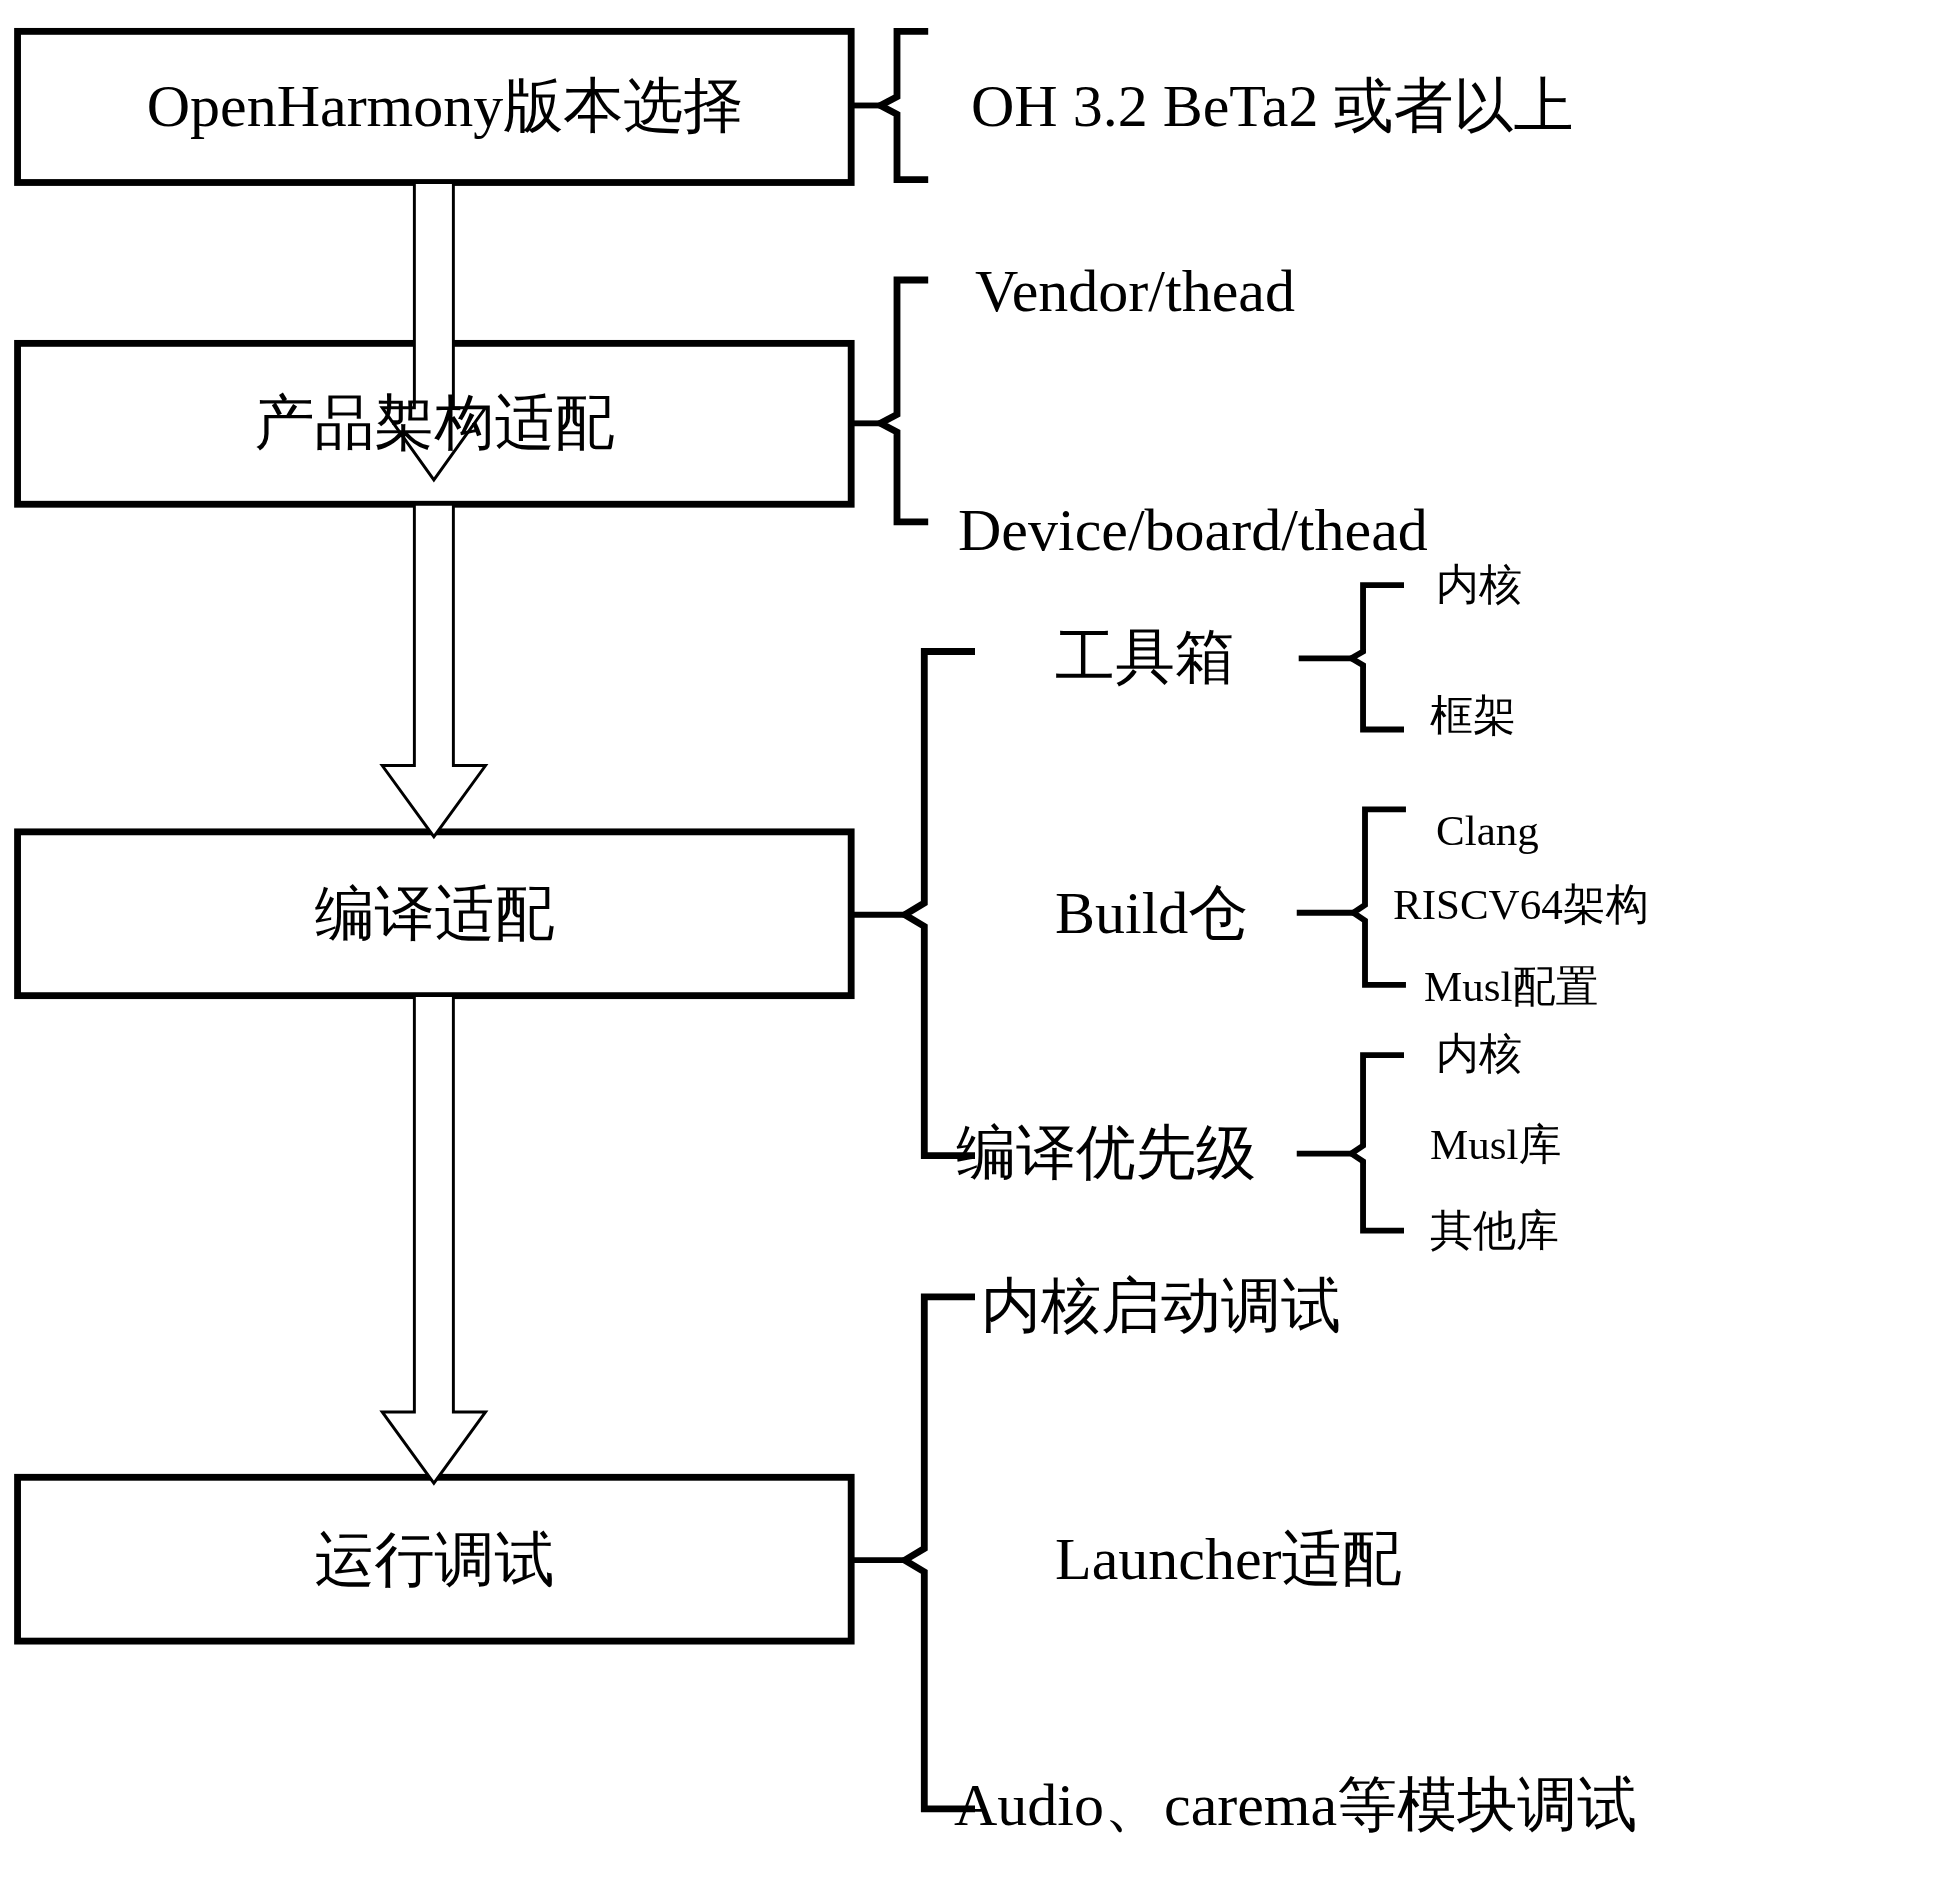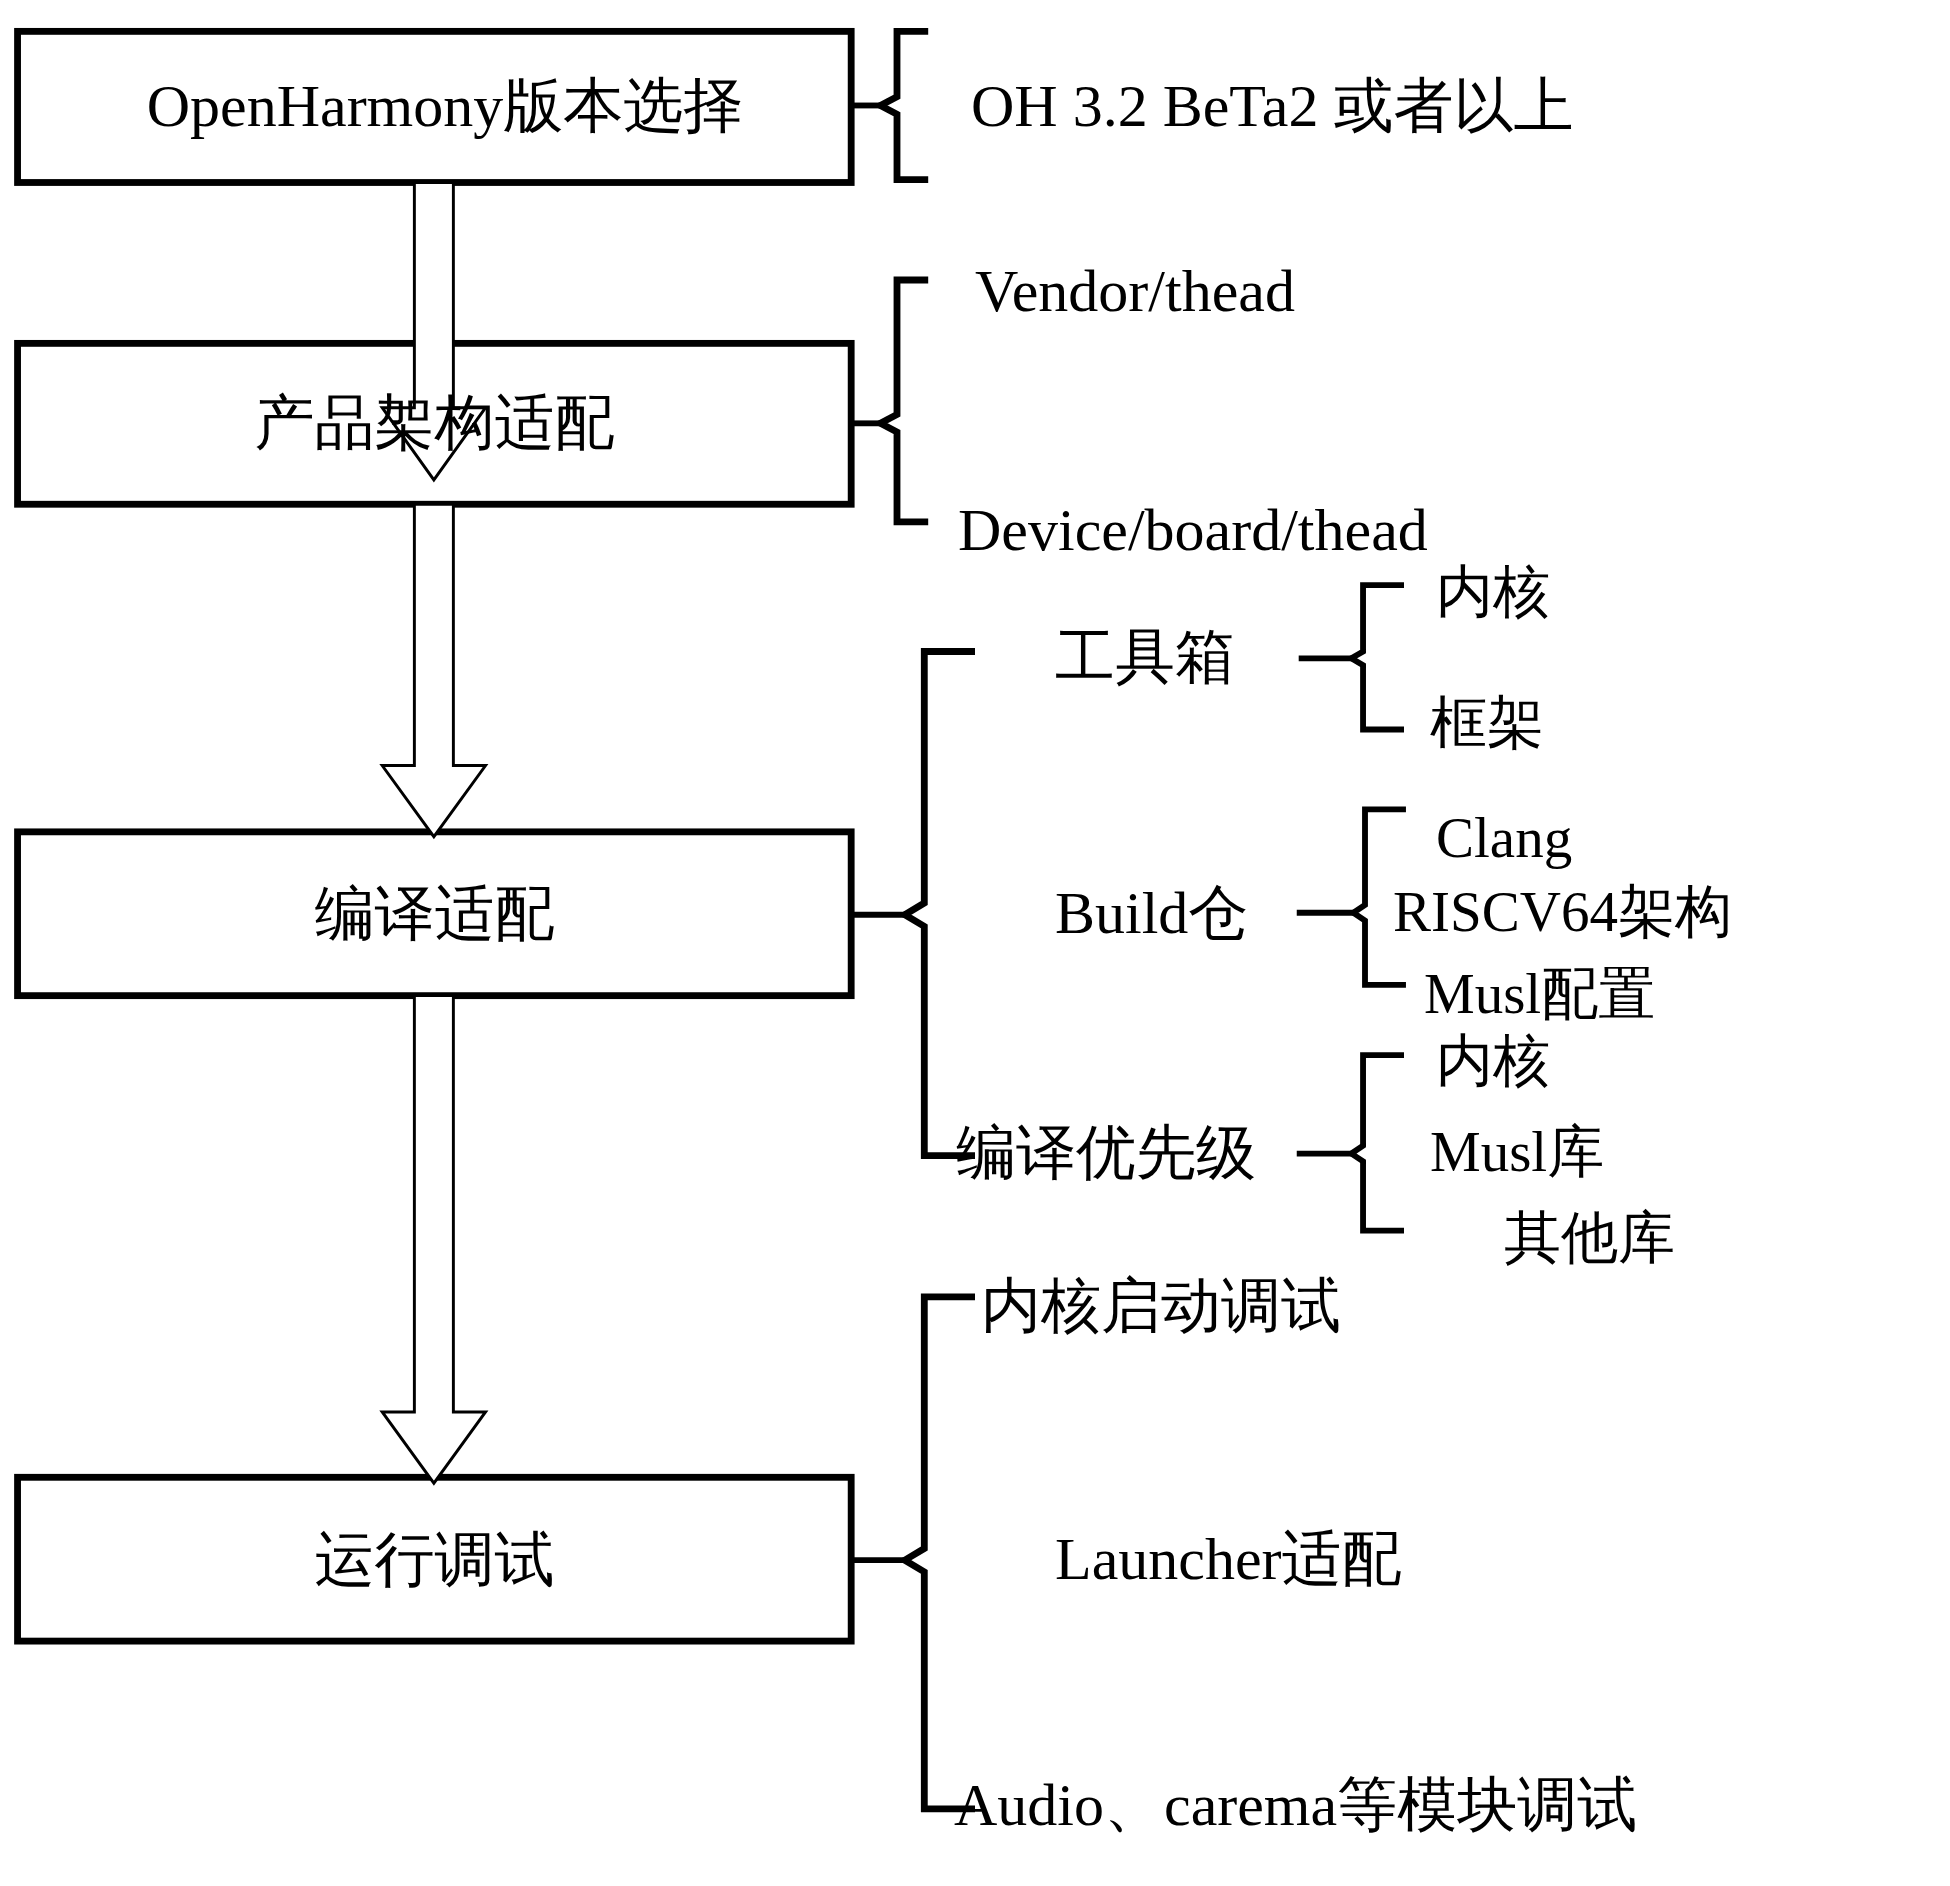--- a/index.html
+++ b/index.html
@@ -65,21 +65,21 @@
     position: absolute;
     display: flex;
     align-items: center;
     justify-content: center;
     color: #000000;
     white-space: nowrap;
     font-family: "Liberation Serif", "DejaVu Serif", serif;
   }
   .s-box { font-size: 60px; }
   .s-big { font-size: 60px; }
-  .s-mid { font-size: 57px; }
+  .s-mid { font-size: 43px; }
 </style>
 </head>
 <body>
 
 <div id="canvas">
 
   <svg class="layer" viewBox="0 0 2000 1934">
 
     <rect class="box-rect" x="18" y="32" width="855" height="155"></rect>
     <rect class="box-rect" x="18" y="352" width="855" height="165"></rect>
@@ -128,20 +128,20 @@
   <div class="lbl s-mid" style="left:1430px; top:694px;">框架</div>
 
   <div class="lbl s-big" style="left:1055px; top:883px;">Build仓</div>
   <div class="lbl s-mid" style="left:1436px; top:785px;margin-top:24px;">Clang</div>
   <div class="lbl s-mid" style="left:1393px; top:883px;">RISCV64架构</div>
   <div class="lbl s-mid" style="left:1424px; top:965px;">Musl配置</div>
 
   <div class="lbl s-big" style="left:956px; top:1123px;">编译优先级</div>
   <div class="lbl s-mid" style="left:1436px; top:1032px;">内核</div>
   <div class="lbl s-mid" style="left:1430px; top:1123px;">Musl库</div>
-  <div class="lbl s-mid" style="left:1504px; top:1209px;">其他库</div>
+  <div class="lbl s-mid" style="left:1430px; top:1209px;">其他库</div>
 
   <div class="lbl s-big" style="left:981px; top:1276px;">内核启动调试</div>
   <div class="lbl s-big" style="left:1012px; top:1529px;margin-left:43px;">Launcher适配</div>
   <div class="lbl s-big" style="left:954px; top:1775px;">Audio、carema等模块调试</div>
 
 </div>
 
 
 </body></html>

